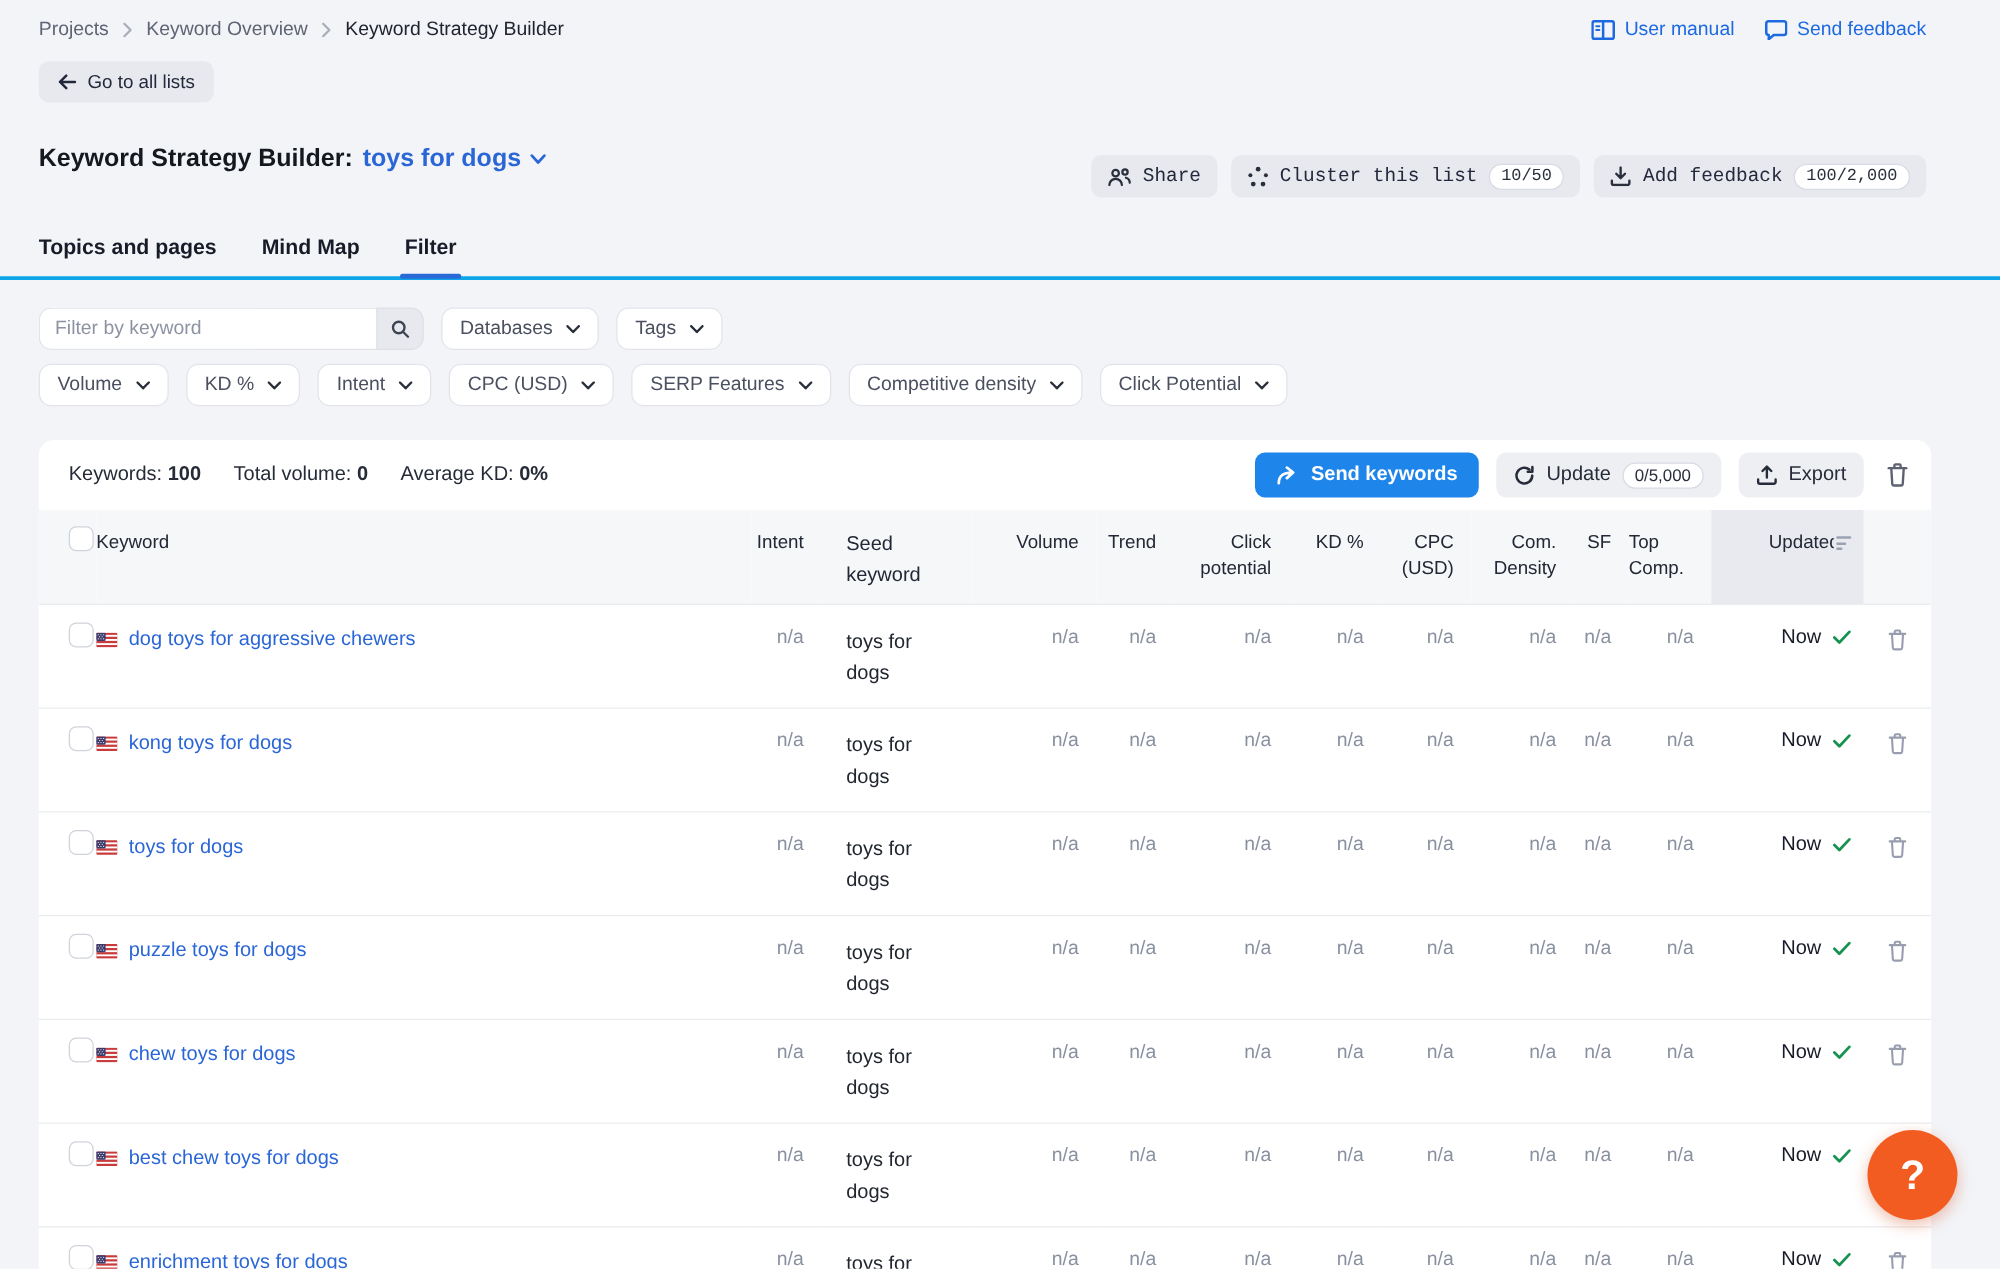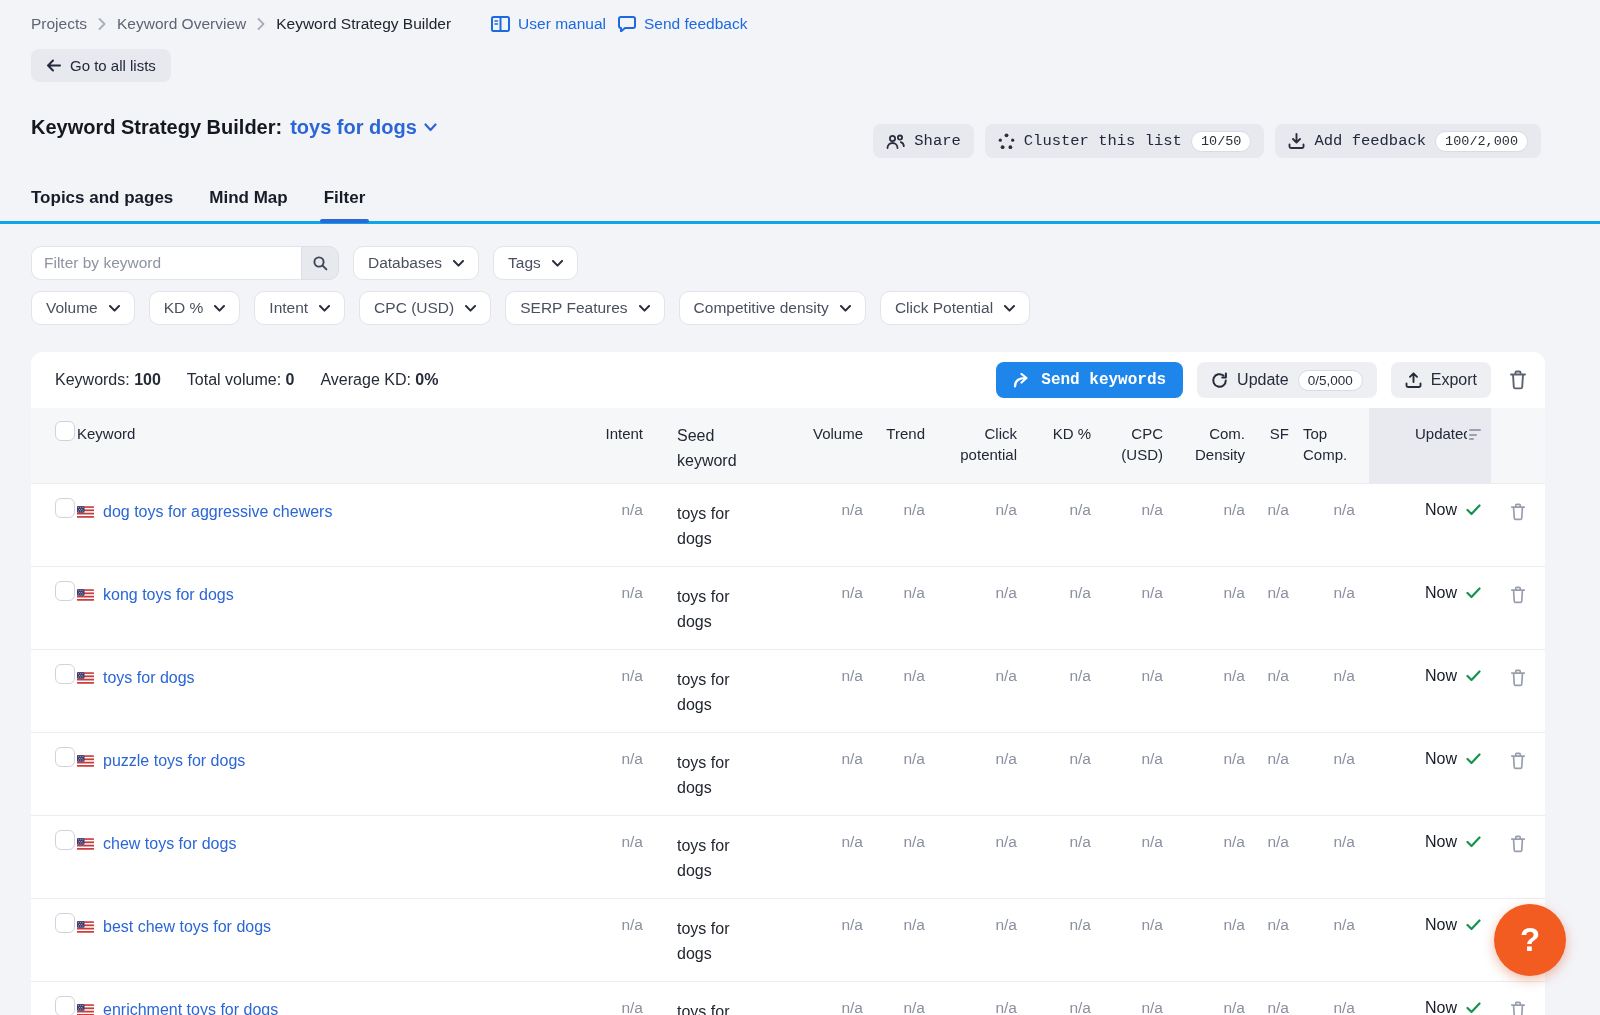--- a/index.html
+++ b/index.html
@@ -6,26 +6,26 @@
   html,body { width:1600px; height:1015px; overflow:hidden; }
   body {
     background:#f3f4f8;
     font-family:"Liberation Sans", sans-serif;
     color:#1d222e;
     position:relative;
   }
   svg { display:block; }
 
   
-  .topbar { display:flex; justify-content:flex-start; align-items:center; padding:15px 59px 0 31px; }
+  .topbar { display:flex; justify-content:space-between; align-items:center; padding:15px 59px 0 31px; }
   .breadcrumb { display:flex; align-items:center; gap:11px; font-size:15.5px; }
   .crumb { color:#5f6474; cursor:pointer; }
   .crumb.current { color:#20242f; }
   .crumb-sep { color:#a8adba; }
-  .top-links { display:flex; align-items:center; gap:12px;margin-left:40px; }
+  .top-links { display:flex; align-items:center; gap:24px;margin-left:40px; }
   .top-link { display:flex; align-items:center; gap:8px; color:#1d6ae0; font-size:15.5px; cursor:pointer; }
 
   
   .back-btn {
     margin:16px 0 0 31px; display:inline-flex; align-items:center; gap:9px;
     background:#e7e9ef; border:none; border-radius:8px; height:33px; padding:0 15px;
     font-size:15px; color:#23283a; font-family:inherit; cursor:pointer;
   }
 
   
@@ -73,21 +73,21 @@
 
   
   .card { margin:27px 0 0 31px; width:1514px; background:#fff; border-radius:12px 12px 0 0; height:760px; }
   .card-toolbar { display:flex; justify-content:space-between; align-items:center; padding:10px 14px 10px 24px; }
   .stats { display:flex; gap:26px; font-size:16px; color:#262b38; }
   .stats b { font-weight:bold; }
   .tool-actions { display:flex; align-items:center; gap:14px; }
   .send-btn {
     display:inline-flex; align-items:center; gap:10px; background:#1e85ea; color:#fff;
     border:none; border-radius:8px; height:36px; padding:0 17px; font-size:16px; font-weight:bold;
-    font-family:Liberation Mono, monospace; cursor:pointer;
+    font-family:Liberation Sans, sans-serif; cursor:pointer;
   }
   .gbtn2 {
     display:inline-flex; align-items:center; gap:9px; background:#edeff3; border:none;
     border-radius:8px; height:36px; padding:0 14px; font-size:16px; color:#272c3a;
     font-family:inherit; cursor:pointer;
   }
   .icon-btn { background:none; border:none; cursor:pointer; padding:4px; color:#5d6270; }
 
   
   table { width:100%; border-collapse:collapse; table-layout:fixed; }

